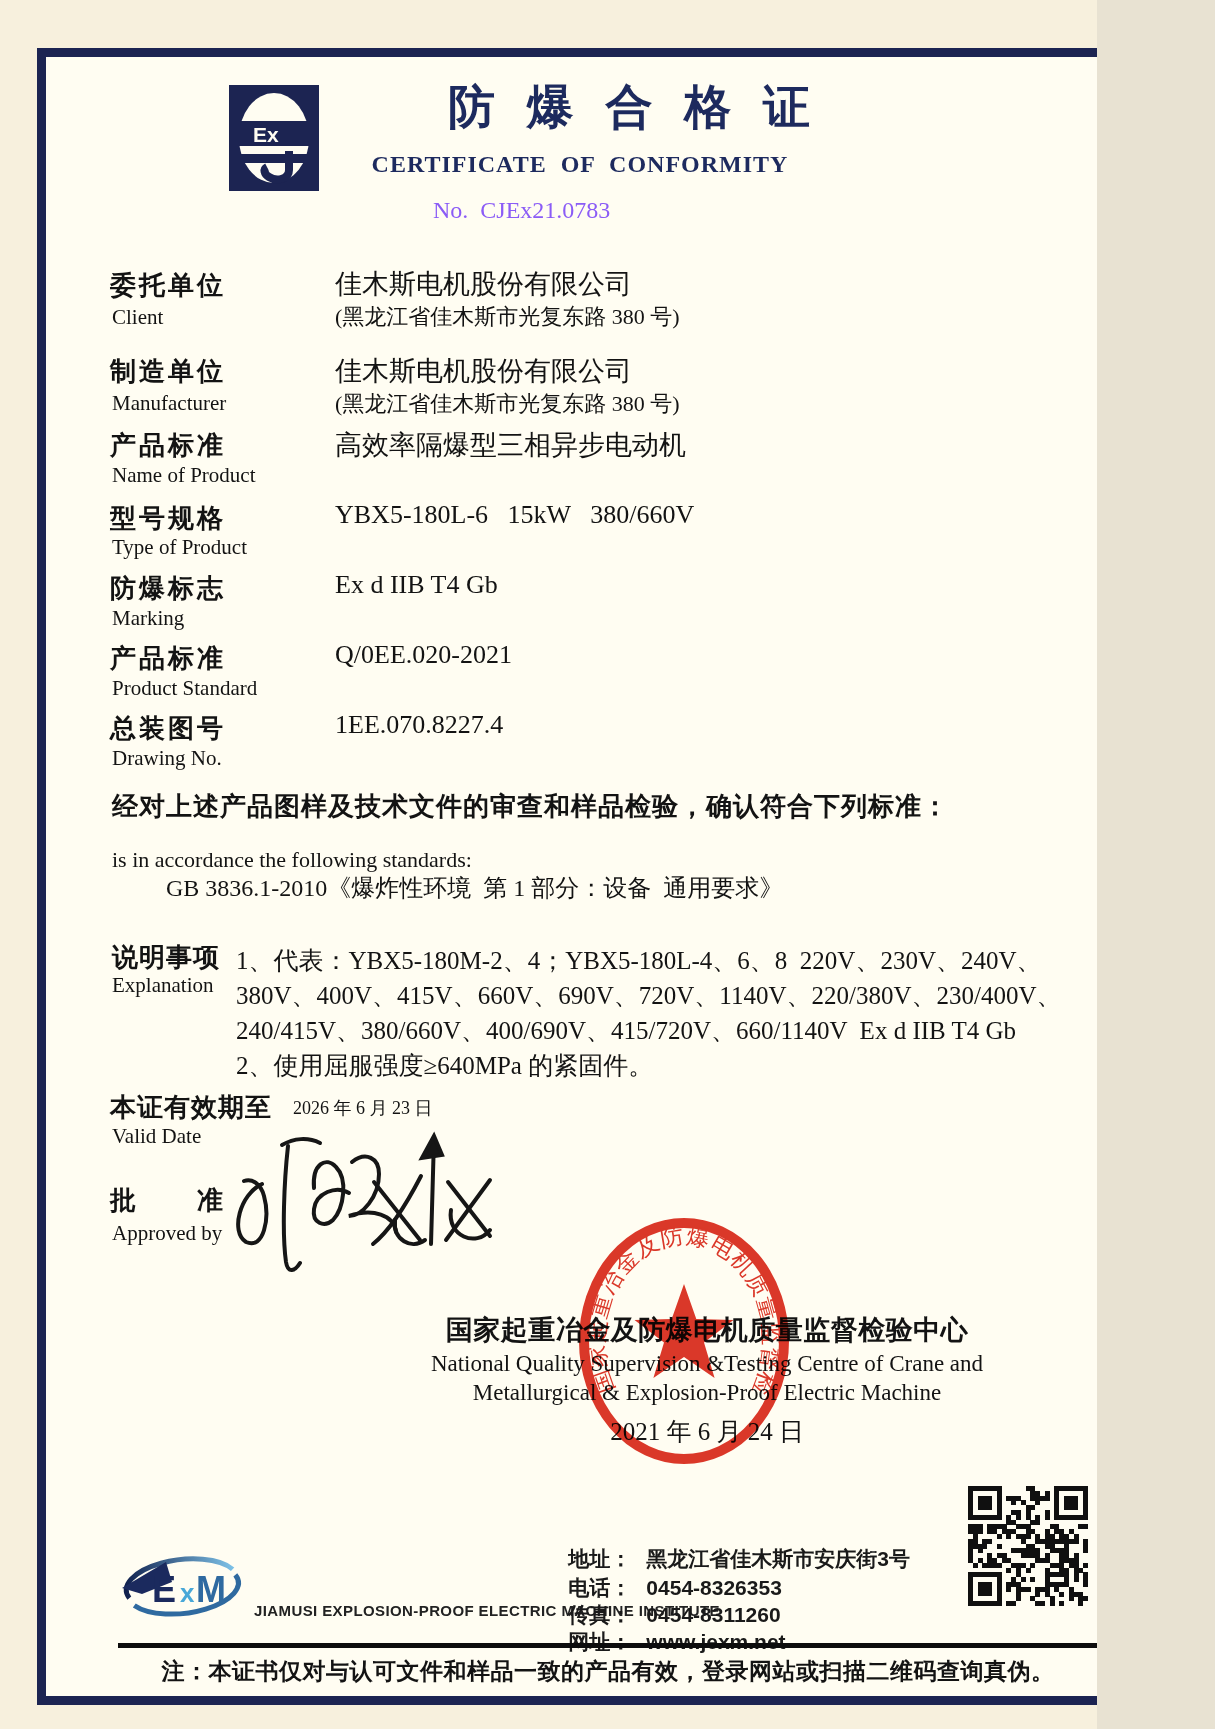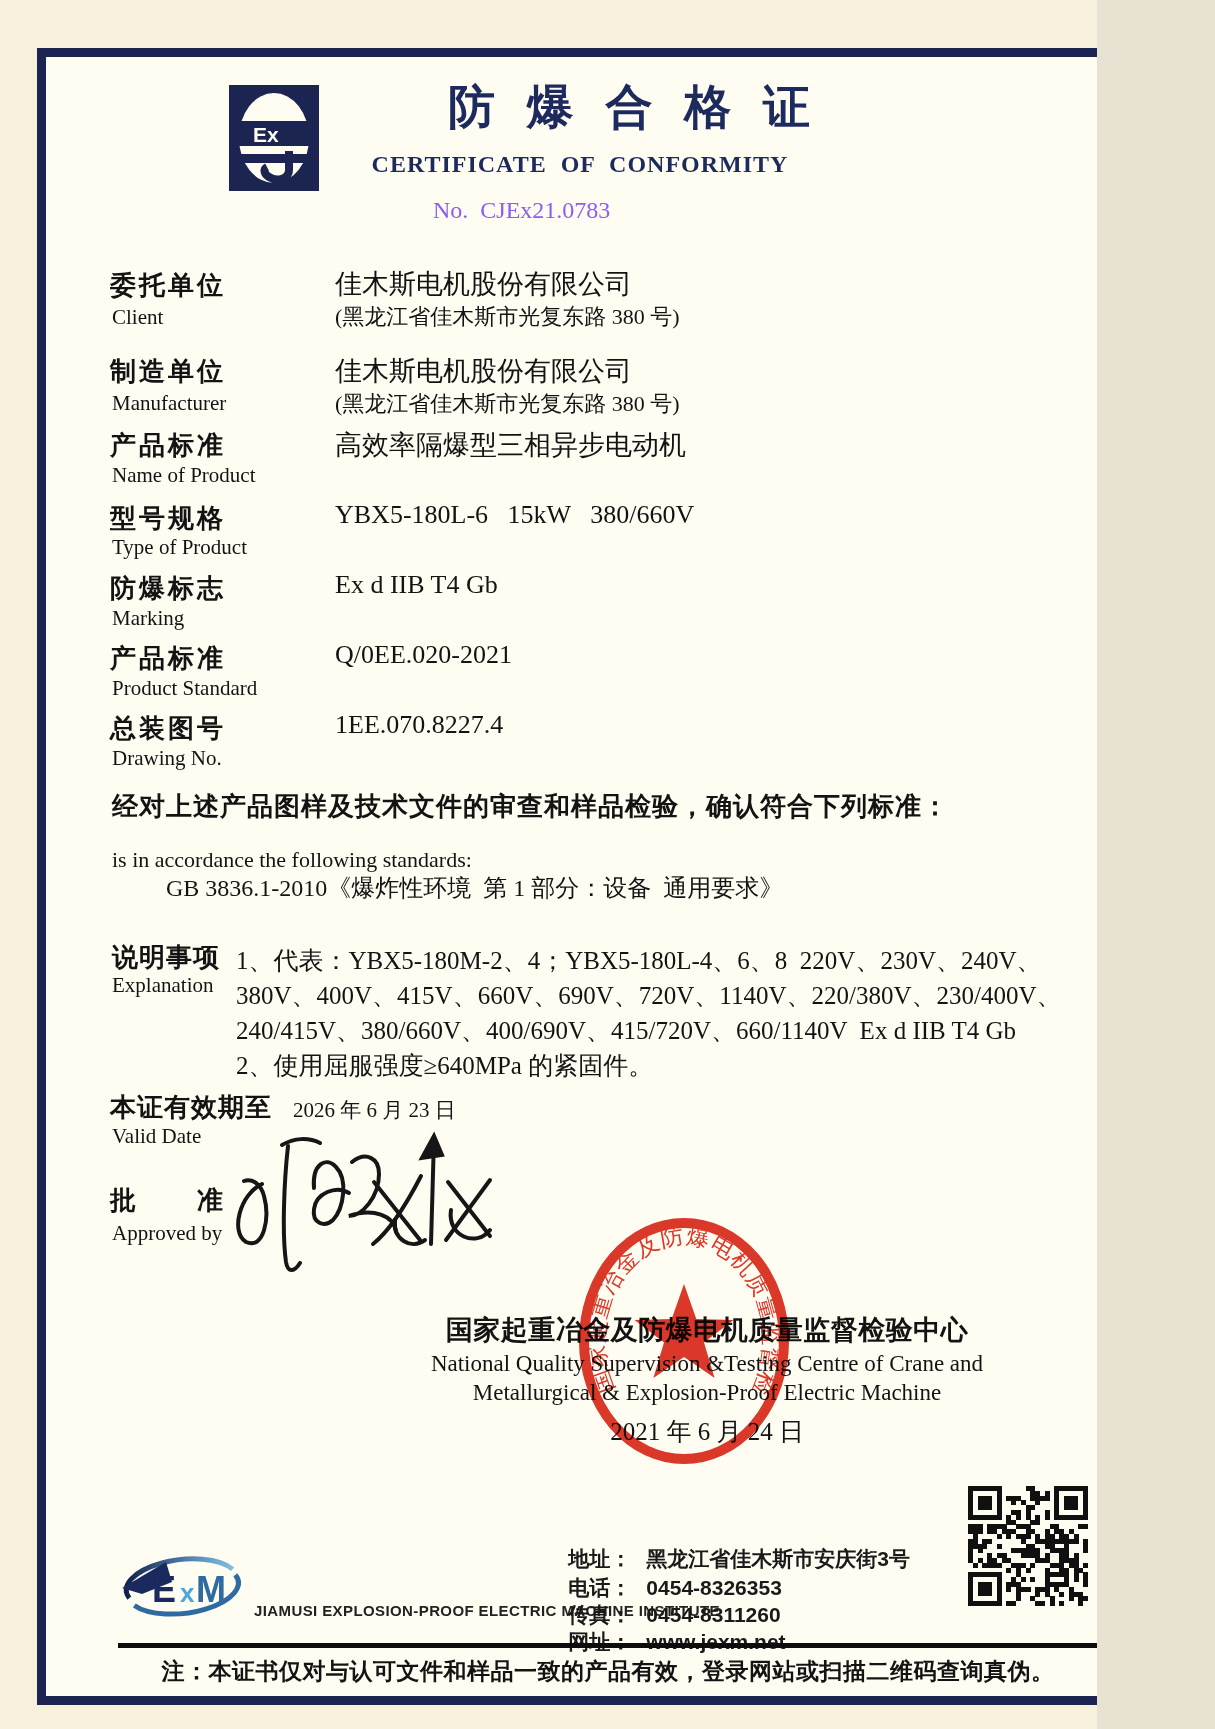--- a/index.html
+++ b/index.html
@@ -113,21 +113,21 @@
 
   <div class="lab-cn" style="top:940px;left:112px;letter-spacing:1px">说明事项</div>
   <div class="lab-en" style="top:973px">Explanation</div>
   <div class="expl-line" style="top:944px">1、代表：YBX5-180M-2、4；YBX5-180L-4、6、8  220V、230V、240V、</div>
   <div class="expl-line" style="top:979px">380V、400V、415V、660V、690V、720V、1140V、220/380V、230/400V、</div>
   <div class="expl-line" style="top:1014px">240/415V、380/660V、400/690V、415/720V、660/1140V  Ex d IIB T4 Gb</div>
   <div class="expl-line" style="top:1049px">2、使用屈服强度≥640MPa 的紧固件。</div>
 
   <div class="lab-cn" style="top:1090px;letter-spacing:1px">本证有效期至</div>
   <div class="lab-en" style="top:1124px">Valid Date</div>
-  <div class="val-lat" style="top:1096px;left:293px;font-size:21px">2026 年 6 月 23 日</div>
+  <div class="val-lat" style="top:1096px;left:293px;font-size:18px">2026 年 6 月 23 日</div>
 
   <div class="lab-cn" style="top:1183px">批　　准</div>
   <div class="lab-en" style="top:1221px">Approved by</div>
 
   <svg class="signature" viewBox="0 0 300 160">
     <g fill="none" stroke="#161616" stroke-width="4" stroke-linecap="round">
       <path d="M40,62 C18,72 8,110 24,120 C42,128 48,96 42,74 C39,62 30,56 22,59"></path>
       <path d="M66,24 C62,60 60,112 64,140 C66,152 73,149 78,141"></path>
       <path d="M60,23 C72,16 86,15 98,21"></path>
       <path d="M92,66 C90,42 104,34 114,45 C126,57 122,86 111,98 C102,106 90,101 92,87 C94,71 114,63 127,71"></path>

